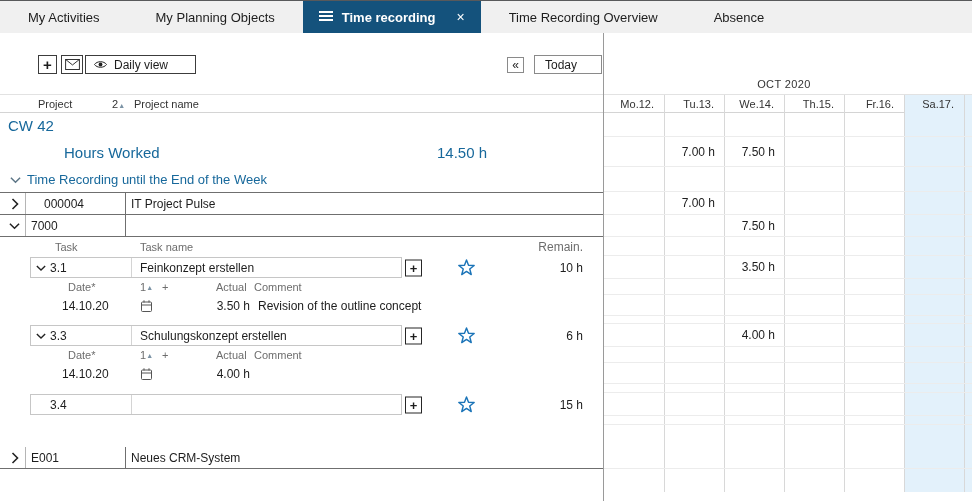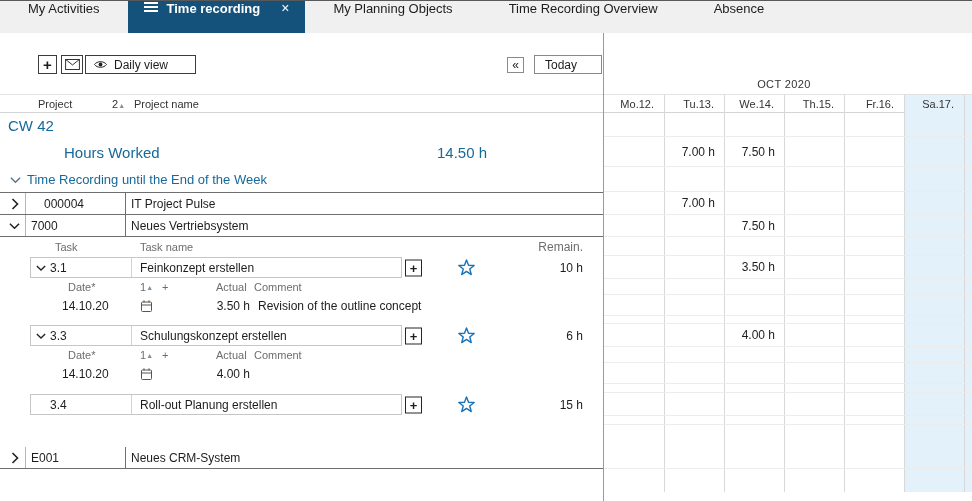--- a/index.html
+++ b/index.html
@@ -6,21 +6,21 @@
     --accent:#17689b; --tab:#14527c; --star:#1b74b8; --weekend:#e3f1fb;
     --grid:#d8d8d8; --rowb:#6f6f6f;
   }
   body{margin:0;background:#fff}
   #app{position:relative;width:972px;height:501px;background:#fff;overflow:hidden;
        font-family:"Liberation Sans",sans-serif;color:#1d1d1d;}
 
   
   .tabbar{position:absolute;left:0;top:0;right:0;height:33px;background:#f0f0f0;
           display:flex;border-top:1px solid #58595b;box-sizing:border-box}
-  .tab{display:flex;padding:0 28px;font-size:13px;white-space:nowrap;cursor:default}
+  .tab{display:flex;align-items:center;padding:0 28px;font-size:13px;white-space:nowrap;cursor:default}
   .tab.active{background:var(--tab);color:#fff;font-weight:bold;padding:0 16px;gap:9px}
   .tab .close{margin-left:12px;font-weight:normal;font-size:14px;line-height:1}
 
   .splitter{position:absolute;left:603px;top:33px;bottom:0;width:1px;background:#9a9a9a;z-index:5}
 
   
   .tbtn{position:absolute;display:flex;align-items:center;justify-content:center;
         border:1px solid #3c3c3c;background:#fff;box-sizing:border-box}
   #btn-add{left:38px;top:55px;width:19px;height:19px;font-size:15px;font-weight:bold}
   #btn-mail{left:61px;top:55px;width:22px;height:19px}
@@ -71,30 +71,30 @@
 </style>
 </head>
 <body>
 
 <div id="app">
 
   <div class="tabbar">
     <div class="tab">
         <span>My Activities</span>
       </div>
+    <div class="tab">
+        <span>My Planning Objects</span>
+      </div>
     <div class="tab active">
       <span><svg width="14" height="12" viewBox="0 0 14 12">
             <path d="M0 2 H14 M0 6 H14 M0 10 H14" stroke="#fff" stroke-width="1.8"></path>
           </svg></span>
       <span>Time recording</span>
       <span class="close">×</span>
     </div>
-    <div class="tab">
-        <span>My Planning Objects</span>
-      </div>
     <div class="tab">
         <span>Time Recording Overview</span>
       </div>
     <div class="tab">
         <span>Absence</span>
       </div>
   </div>
 
   <div class="tbtn" id="btn-add">+</div>
   <div class="tbtn" id="btn-mail">
@@ -190,21 +190,20 @@
   </div>
 
   <div class="row" style="top:215px;height:22px">
     <div class="rl tb">
       <span class="chev" style="left:9px"><svg width="11" height="8" viewBox="0 0 12 8">
             <path d="M1 1.5 L6 6.5 L11 1.5" fill="none" stroke="#222" stroke-width="1.6"></path>
           </svg></span>
       <i class="vl lt" style="left:25px"></i>
       <span class="t" style="left:31px">7000</span>
       <i class="vl" style="left:125px"></i>
-      <span class="t" style="left:131px">Neues Vertriebsystem</span>
     </div>
     <div class="rr">
       <span class="dc c0"></span>
       <span class="dc c1"></span>
       <span class="dc c2">7.50 h</span>
       <span class="dc c3"></span>
       <span class="dc c4"></span>
       <span class="dc c5"></span>
     </div>
   </div>
@@ -331,21 +330,20 @@
   <div class="row" style="top:384px;height:9px">
       <div class="rr"></div>
     </div>
 
   <div class="row" style="top:393px;height:23px">
     <div class="rl">
       <div class="tbox">
           <i class="vli"></i>
         </div>
       <span class="t" style="left:50px">3.4</span>
-      <span class="t" style="left:140px">Roll-out Planung erstellen</span>
       <span class="pbtn">+</span>
       <span class="star"><svg width="19" height="19" viewBox="0 0 20 20">
             <path d="M10 1.5 L12.12 7.09 L18.08 7.37 L13.42 11.11 L15.0 16.88 L10 13.6 L5.0 16.88 L6.58 11.11 L1.92 7.37 L7.88 7.09 Z" fill="none" stroke="#1b74b8" stroke-width="1.5" stroke-linejoin="round"></path>
           </svg></span>
       <span class="remain">15 h</span>
     </div>
     <div class="rr">
       <span class="dc c0"></span>
       <span class="dc c1"></span>
       <span class="dc c2"></span>

